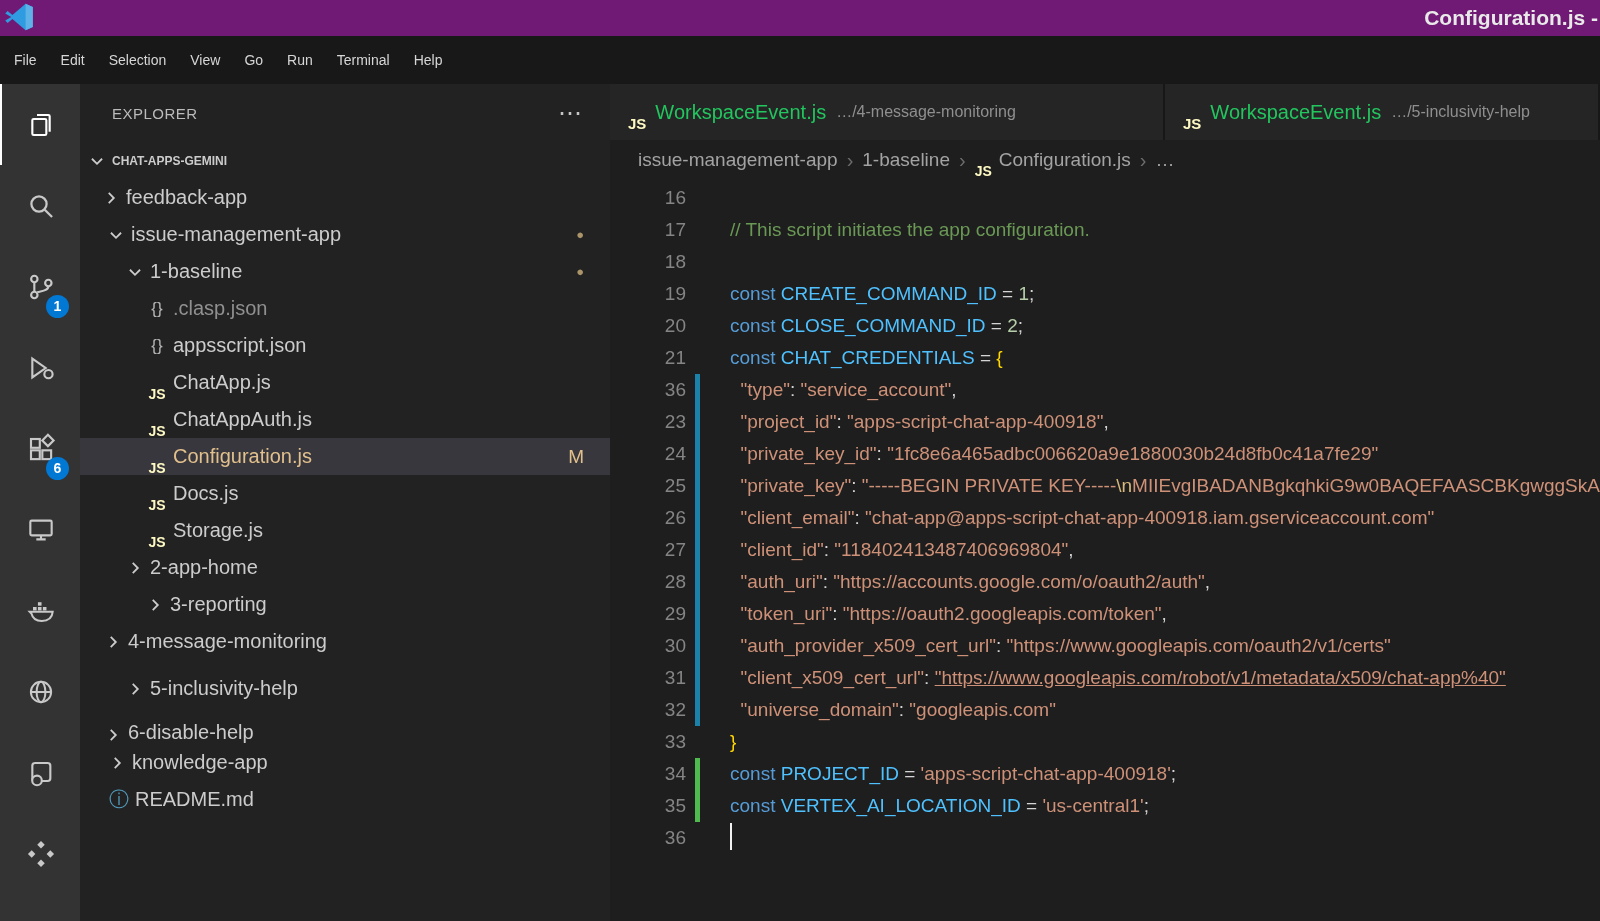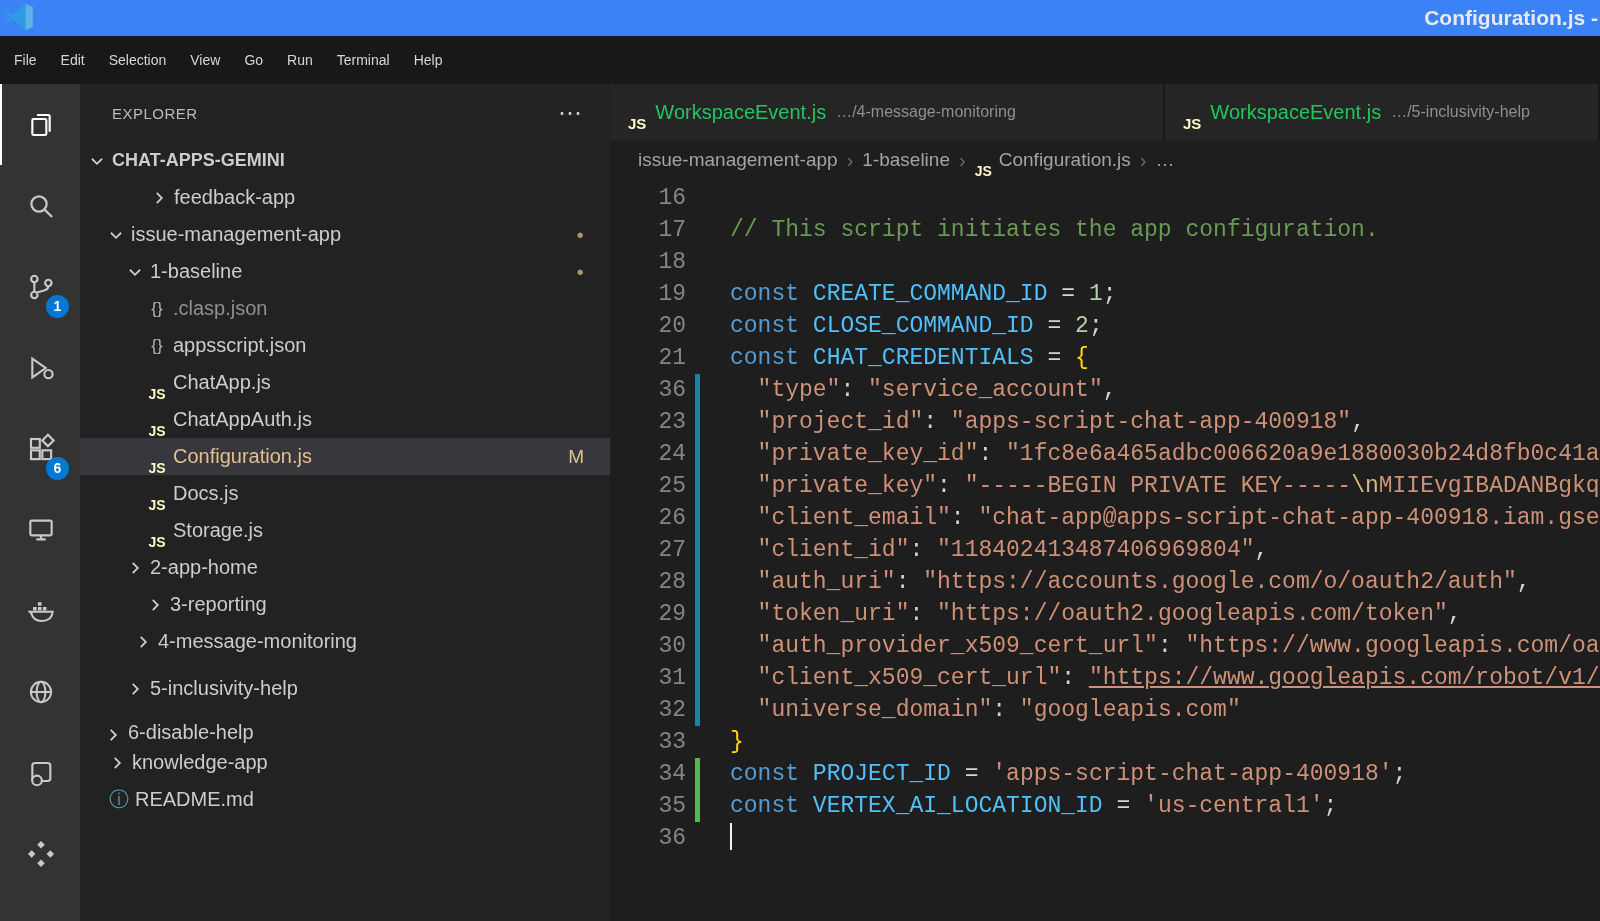--- a/index.html
+++ b/index.html
@@ -1,20 +1,20 @@
 <!DOCTYPE html>
 <html><head>
 <meta charset="utf-8">
 <style>
   * { margin:0; padding:0; box-sizing:border-box; }
   html,body { width:1600px; height:921px; overflow:hidden; background:#1e1e1e;
     font-family:"Liberation Sans", sans-serif; color:#cccccc; }
 
   
-  .titlebar { height:36px; background:#3b82f6; position:relative; overflow:hidden; }
+  .titlebar { height:36px; background:#701a75; position:relative; overflow:hidden; }
   .logo { position:absolute; left:4px; top:2px; }
   .window-title { position:absolute; right:2px; top:50%; transform:translateY(-50%);
     font-size:21px; font-weight:bold; color:#e9e9e9; white-space:nowrap; }
 
   
   .menubar { height:48px; background:#181818; display:flex; align-items:center; padding-left:2px; }
   .menu-item { padding:0 12px; font-size:14px; color:#d6d6d6; cursor:default; }
 
   
   .main { display:flex; height:837px; }
@@ -31,21 +31,21 @@
 
   
   .sidebar { width:530px; flex:none; background:#222223; overflow:hidden; }
   .sidebar-header { height:58px; display:flex; align-items:center; justify-content:space-between;
     padding:0 28px 0 32px; }
   .sidebar-title { font-size:15px; letter-spacing:0.5px; color:#bbbbbb; }
   .more { font-size:24px; color:#c5c5c5; cursor:pointer; line-height:10px; }
   .tree-row { display:flex; align-items:center; height:37px; font-size:20px; color:#cccccc;
     cursor:pointer; padding-right:26px; white-space:nowrap; }
   .tree-row.selected { background:#37373d; }
-  .tree-row.root .tree-label { font-weight:bold; font-size:18px; }
+  .tree-row.root .tree-label { font-weight:bold; font-size:12px; }
   .chev { flex:none; margin-right:6px; }
   .fi { flex:none; width:20px; margin-right:6px; text-align:center; font-weight:bold; }
   .fi-js   { color:#fef9c3; font-size:14px;margin-top:22px; }
   .fi-json { color:#b5b5b5; font-size:17px; font-weight:normal; }
   .fi-info { color:#519aba; font-size:20px; font-weight:normal; }
   .tree-label { overflow:hidden; }
   .tree-label.dim  { color:#909090; }
   .tree-label.gold { color:#e2c08d; }
   .dot   { margin-left:auto; color:#ab9469; font-size:13px; }
   .mbadge{ margin-left:auto; color:#e2c08d; font-size:19px; }
@@ -62,21 +62,21 @@
   .tab-label { font-size:20px; color:#22c55e; white-space:nowrap; }
   .tab-desc { font-size:16px; color:#8f8f8f; margin-left:10px; white-space:nowrap; }
 
   .breadcrumbs { height:40px; flex:none; display:flex; align-items:center; padding-left:28px;
     font-size:19px; color:#a3a3a3; white-space:nowrap; }
   .crumb { cursor:pointer; }
   .crumb-sep { color:#6d6d6d; padding:0 9px; font-size:20px; }
   .breadcrumbs .fi { width:auto; margin-right:7px; font-size:14px; }
 
   .code { flex:1; overflow:hidden; padding-top:2px;
-    font-family:Liberation Mono, monospace; font-size:23px; }
+    font-family:Liberation Sans, sans-serif; font-size:19px; }
   .code-line { display:flex; height:32px; line-height:32px; white-space:nowrap; }
   .ln { width:76px; text-align:right; color:#858585; flex:none; }
   .deco { width:5px; margin-left:9px; flex:none; }
   .deco.mod { background:#1b81a8; }
   .deco.add { background:#4fbb4f; }
   .ctext { padding-left:30px; white-space:pre; color:#d4d4d4; overflow:hidden; }
   .tk.kw { color:#569cd6; } .tk.var { color:#4fc1ff; } .tk.str { color:#ce9178; }
   .tk.num { color:#b5cea8; } .tk.cmt { color:#6a9955; } .tk.brc { color:#ffd700; }
   .tk.esc { color:#d7ba7d; } .tk.pln { color:#d4d4d4; }
   .tk.lnk { color:#ce9178; text-decoration:underline; }
@@ -210,21 +210,21 @@
       <span class="sidebar-title">EXPLORER</span>
       <span class="more">⋯</span>
     </div>
     <div class="tree">
         <div class="tree-row root" style="padding-left: 8px;">
           <svg class="chev" width="18" height="18" viewBox="0 0 16 16" style="transform:rotate(90deg)">
             <path d="M6 3.5 10.5 8 6 12.5" fill="none" stroke="#cccccc" stroke-width="1.6"></path>
           </svg>
           <span class="tree-label">CHAT-APPS-GEMINI</span>
         </div>
-        <div class="tree-row" style="padding-left: 22px; margin-left: 48px;">
+        <div class="tree-row" style="padding-left: 22px;">
           <svg class="chev" width="18" height="18" viewBox="0 0 16 16" style="transform:rotate(0deg)">
             <path d="M6 3.5 10.5 8 6 12.5" fill="none" stroke="#cccccc" stroke-width="1.6"></path>
           </svg>
           <span class="tree-label">feedback-app</span>
         </div>
         <div class="tree-row" style="padding-left: 27px;">
           <svg class="chev" width="18" height="18" viewBox="0 0 16 16" style="transform:rotate(90deg)">
             <path d="M6 3.5 10.5 8 6 12.5" fill="none" stroke="#cccccc" stroke-width="1.6"></path>
           </svg>
           <span class="tree-label">issue-management-app</span>
@@ -271,21 +271,21 @@
             <path d="M6 3.5 10.5 8 6 12.5" fill="none" stroke="#cccccc" stroke-width="1.6"></path>
           </svg>
           <span class="tree-label">2-app-home</span>
         </div>
         <div class="tree-row" style="padding-left: 66px;">
           <svg class="chev" width="18" height="18" viewBox="0 0 16 16" style="transform:rotate(0deg)">
             <path d="M6 3.5 10.5 8 6 12.5" fill="none" stroke="#cccccc" stroke-width="1.6"></path>
           </svg>
           <span class="tree-label">3-reporting</span>
         </div>
-        <div class="tree-row" style="padding-left: 54px;">
+        <div class="tree-row" style="padding-left: 24px;">
           <svg class="chev" width="18" height="18" viewBox="0 0 16 16" style="transform:rotate(0deg)">
             <path d="M6 3.5 10.5 8 6 12.5" fill="none" stroke="#cccccc" stroke-width="1.6"></path>
           </svg>
           <span class="tree-label">4-message-monitoring</span>
         </div>
         <div class="tree-row" style="padding-left: 46px; margin-top: 10px;">
           <svg class="chev" width="18" height="18" viewBox="0 0 16 16" style="transform:rotate(0deg)">
             <path d="M6 3.5 10.5 8 6 12.5" fill="none" stroke="#cccccc" stroke-width="1.6"></path>
           </svg>
           <span class="tree-label">5-inclusivity-help</span>

